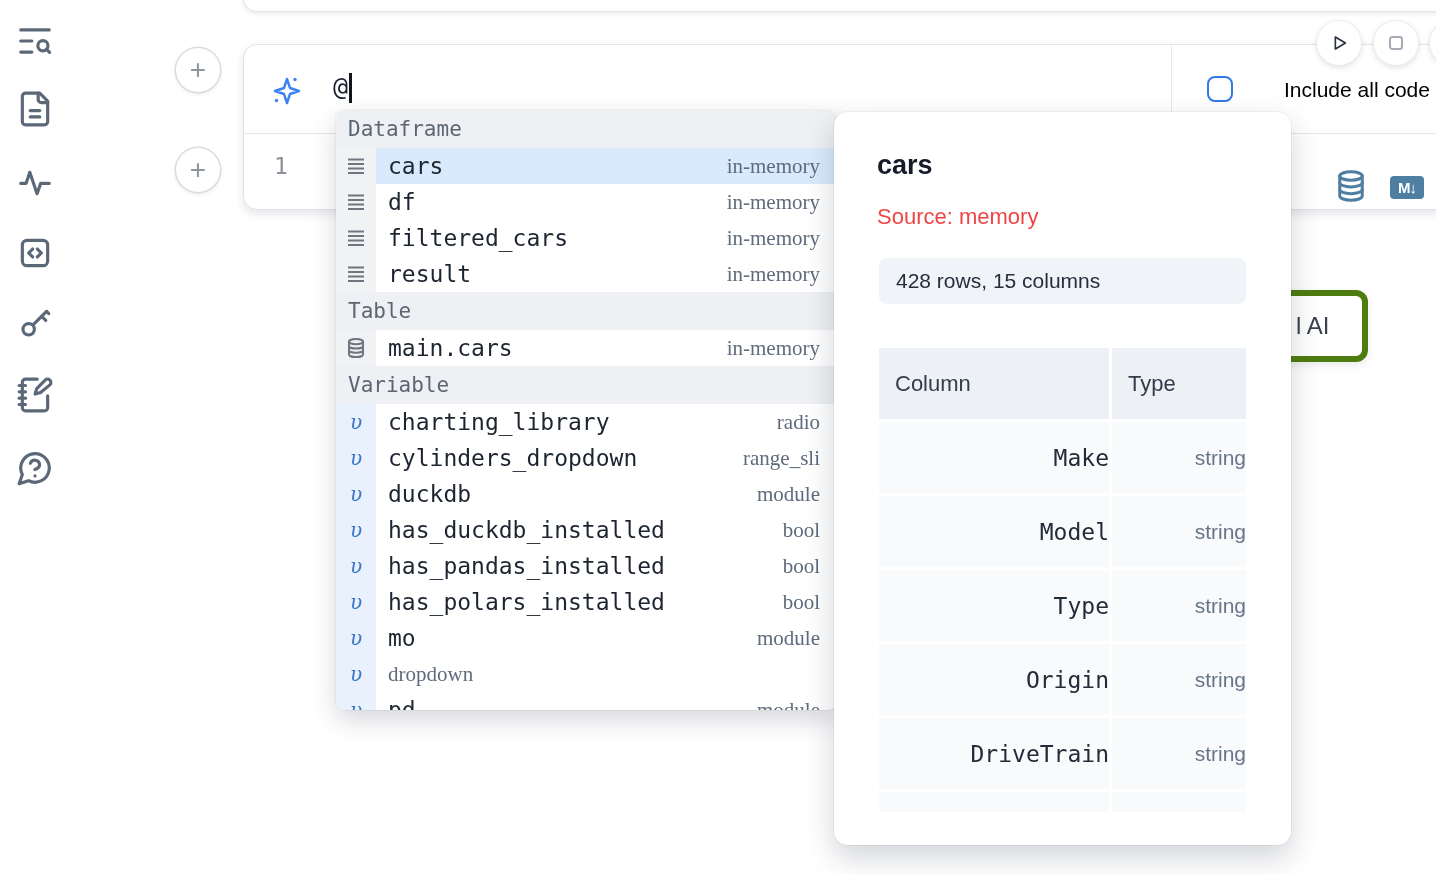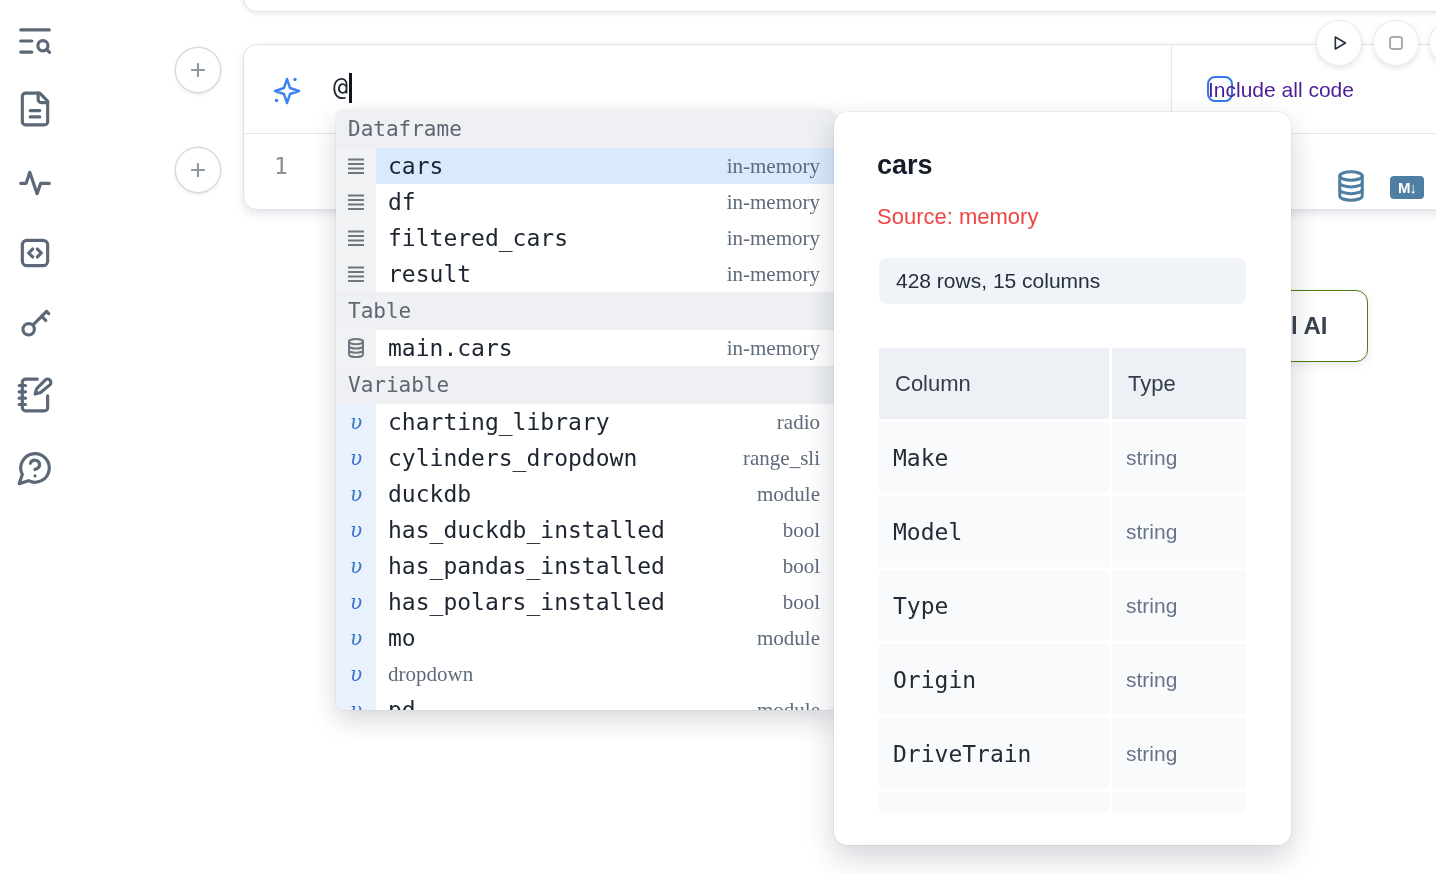--- a/index.html
+++ b/index.html
@@ -18,21 +18,21 @@
   .main-cell{position:absolute;left:243px;top:44px;right:-24px;height:164px;background:#fff;
              border:1px solid #e2e3e8;border-radius:14px;box-shadow:0 4px 8px rgba(40,50,70,.12);z-index:1;}
   .ai-row{position:absolute;left:0;top:0;right:0;height:88px;}
   .sparkle{position:absolute;left:26px;top:30px;width:32px;height:32px;}
   .prompt-text{position:absolute;left:89px;top:27px;font-size:25px;color:#1a2230;}
   .caret{display:inline-block;width:2.5px;height:30px;background:#12151a;vertical-align:middle;margin-left:1px;}
   .v-div{position:absolute;left:927px;top:0;width:1px;height:88px;background:#e6e7eb;}
   .h-div{position:absolute;left:0;top:88px;right:0;height:1px;background:#e6e7eb;}
   .checkbox{position:absolute;left:963px;top:31px;width:26px;height:26px;border:2.5px solid #3479e8;
             border-radius:8px;background:#fff;box-sizing:border-box;}
-  .cb-label{position:absolute;left:964px;top:33px;font-size:21px;color:#4c1d95;}
+  .cb-label{position:absolute;left:1040px;top:33px;font-size:21px;color:#000000;}
   .line-no{position:absolute;left:25px;top:108px;width:24px;text-align:center;font-size:23px;color:#8b9199;}
   .cell-db-icon{position:absolute;left:1092px;top:124px;width:30px;height:34px;}
   .cell-db-icon svg{width:30px;height:34px;stroke:#4e7fa2;stroke-width:2.4;fill:none;stroke-linecap:round;}
   .md-badge{position:absolute;left:1146px;top:131px;width:34px;height:23px;background:#4e7fa2;border-radius:4px;
             color:#fff;font-weight:bold;font-size:15px;display:flex;align-items:center;justify-content:center;letter-spacing:-1px;}
 
   
   .circle-btn{position:absolute;width:44px;height:44px;border-radius:50%;background:#fff;
               box-shadow:0 0 0 1px #ededf0,0 2px 6px rgba(40,50,70,.18);display:flex;align-items:center;justify-content:center;z-index:3;}
   .circle-btn svg{stroke-linecap:round;stroke-linejoin:round;fill:none;}
@@ -59,28 +59,28 @@
   .panel{position:absolute;left:834px;top:112px;width:457px;height:733px;background:#fff;border-radius:14px;
          box-shadow:0 0 0 1px rgba(20,30,50,.05),0 12px 30px rgba(25,35,55,.20);z-index:10;}
   .panel-title{position:absolute;left:43px;top:38px;font-size:27px;font-weight:bold;color:#141c2a;}
   .panel-source{position:absolute;left:43px;top:92px;font-size:22px;color:#ef4444;}
   .shape-badge{position:absolute;left:45px;top:146px;width:367px;height:46px;background:#f0f4f8;border-radius:8px;
                display:flex;align-items:center;box-sizing:border-box;padding-left:17px;font-size:21px;color:#242e3d;}
   .schema{position:absolute;left:45px;top:236px;width:367px;height:464px;overflow:hidden;
           display:grid;grid-template-columns:230px 134px;gap:3px;}
   .schema .hc{background:#edf1f6;height:71px;display:flex;align-items:center;padding-left:16px;
               font-size:22px;color:#333c4a;box-sizing:border-box;}
-  .schema .cc{background:#f9fafb;height:71px;display:flex;align-items:center;padding-left:14px;box-sizing:border-box;}
+  .schema .cc{background:#f9fafb;height:71px;display:flex;align-items:center;padding-left:14px;box-sizing:border-box;justify-content:flex-end;}
   .schema .cname{font-family:"DejaVu Sans Mono",monospace;font-size:23px;color:#222b38;}
   .schema .ctype{font-size:21px;color:#68748a;}
 
   
-  .ai-btn{position:absolute;left:1240px;top:290px;width:128px;height:72px;background:#fff;border:1px solid #4d7c0f;
+  .ai-btn{position:absolute;left:1240px;top:290px;width:128px;height:72px;background:#fff;border:6px solid #4d7c0f;
           border-radius:12px;box-shadow:0 3px 8px rgba(40,50,70,.10);z-index:7;display:flex;align-items:center;
-          padding-left:50px;box-sizing:border-box;font-size:24px;font-weight:bold;color:#39424f;white-space:nowrap;}
+          padding-left:50px;box-sizing:border-box;font-size:24px;font-weight:normal;color:#39424f;white-space:nowrap;}
 </style>
 </head>
 <body>
 
 <div class="screen">
 
   <div class="side-icon" style="top:22px">
     <svg viewBox="0 0 24 24">
         <path d="M21 5H3"></path>
         <path d="M10 12H3"></path>

